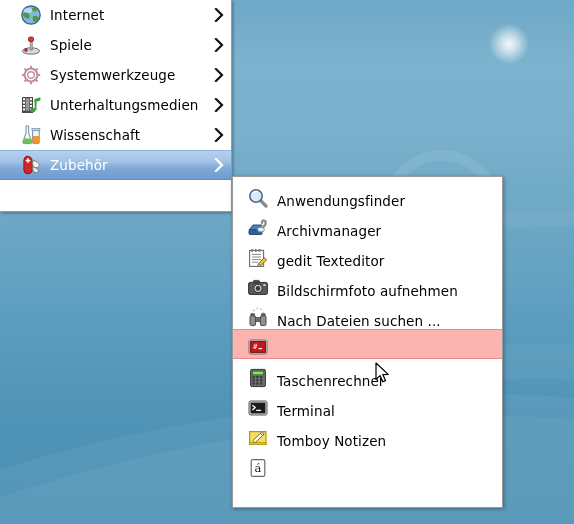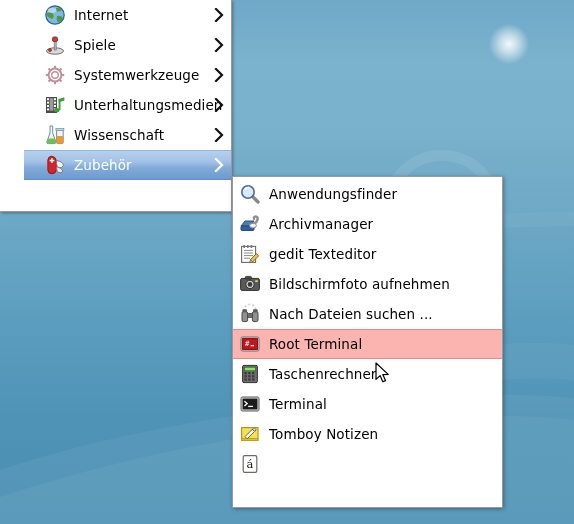--- a/index.html
+++ b/index.html
@@ -49,21 +49,20 @@
     border:1px solid #9a9a9a;
     border-left:none; border-top:none;
     box-shadow:1px 1px 3px rgba(0,0,0,0.35);
   }
   .mrow {
     position:relative;
     height:30px;
     display:flex; align-items:center;
     padding-left:20px;
     cursor:default;
-    margin-left:24px;
   }
   .mrow.sel {
     background:linear-gradient(180deg,#b6d0ee 0%,#a3c2e6 38%,#7fa9d8 62%,#6d9ccf 100%);
     border-top:1px solid #93b6e0;
     border-bottom:1px solid #5f8fc6;
   }
   .mrow .icon {
     width:22px; height:22px;
     flex:0 0 22px;
     position:relative;
@@ -87,22 +86,22 @@
     position:absolute; left:232px; top:176px;
     width:271px; height:332px;
     background:#ffffff;
     border:1px solid #9a9a9a;
     box-shadow:1px 1px 4px rgba(0,0,0,0.35);
     padding-top:2px;
   }
   .srow {
     position:relative;
     height:30px;
-    display:flex; align-items:center;
-    padding-left:6px;
+    display:flex; align-items:flex-end;
+    padding-left:14px;
     cursor:default;
   }
   .srow.sel {
     background:#fcb4b0;
     border-top:1px solid #e98c88;
     border-bottom:1px solid #e98c88;
   }
   .srow .icon {
     width:22px; height:22px;
     flex:0 0 22px;
@@ -353,21 +352,20 @@
 
   <div class="srow sel">
     <span class="icon">
       <svg width="22" height="22" viewBox="0 0 22 22">
         <rect x="2" y="4" width="18" height="14" rx="1.6" fill="#e0e0e0" stroke="#6a6a6a" stroke-width="1"></rect>
         <rect x="3.6" y="5.6" width="14.8" height="10.8" fill="#c2191c" stroke="#7a0d10" stroke-width="1"></rect>
         <text x="6" y="13.4" font-family="DejaVu Sans Mono, monospace" font-size="7.4" fill="#ffffff">#</text>
         <rect x="11.6" y="12" width="3.4" height="1.2" fill="#ffffff"></rect>
       </svg>
     </span>
-    <span class="label">Root Terminal</span>
   </div>
 
   <div class="srow">
     <span class="icon">
       <svg width="22" height="22" viewBox="0 0 22 22">
         <rect x="3.6" y="2.4" width="14.8" height="17.2" rx="1.4" fill="#6e6e6e" stroke="#333" stroke-width="1"></rect>
         <rect x="5.4" y="4.2" width="11.2" height="3.6" fill="#8fe06a" stroke="#2f6f20" stroke-width="0.8"></rect>
         <g fill="#3a3a3a">
           <rect x="5.4" y="9" width="2.4" height="2.2"></rect>
             <rect x="9.2" y="9" width="2.4" height="2.2"></rect>

